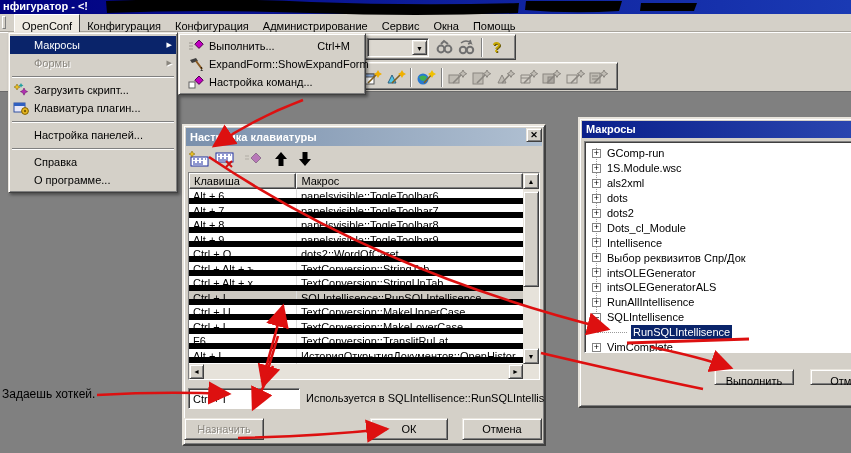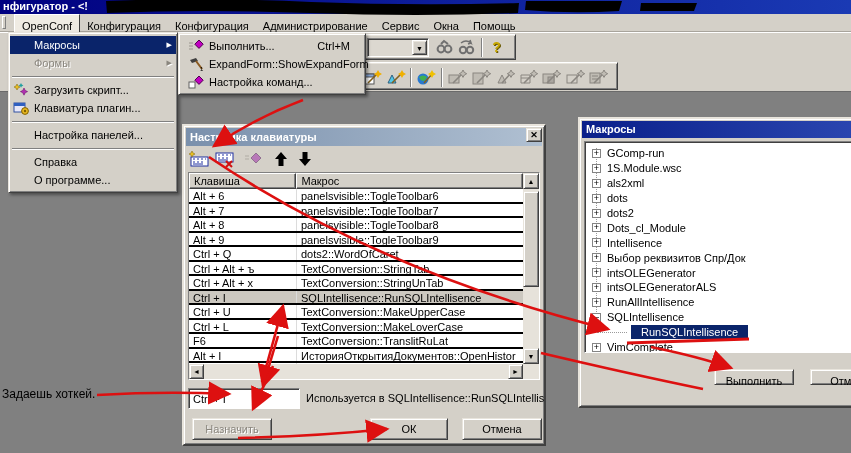--- a/index.html
+++ b/index.html
@@ -49,51 +49,51 @@
   .dlg-close { position:absolute; right:2px; top:2px; width:16px; height:14px; font-size:9px; font-weight:bold; line-height:13px; color:#000; }
   .dlg-tools { position:absolute; left:4px; top:24px; height:20px; }
   .dt-ico { position:absolute; top:0; width:22px; height:19px; }
 
   .ktable { position:absolute; left:4px; top:46px; width:352px; height:208px; background:#fff; border:1px solid; border-color:#808080 #fff #fff #808080; box-shadow:inset 1px 1px 0 #404040; display:flex; }
   .kleft { width:334px; display:flex; flex-direction:column; }
   .khead { display:flex; height:16px; flex:none; }
   .hcell { background:#d4d0c8; border:1px solid; border-color:#fff #404040 #404040 #fff; box-shadow:inset -1px -1px 0 #808080; line-height:14px; padding-left:4px; }
   .hc1 { width:108px; } .hc2 { width:228px; }
   .krows { flex:1; overflow:hidden; background:#fff; }
-  .trow { display:flex; height:14.5px; line-height:14px; border-bottom:2px solid #000000; }
+  .trow { display:flex; height:14.5px; line-height:14px; border-bottom:6px solid #000000; }
   .trow.sel { background:#ccc8c0; }
   .tkey { width:108px; padding-left:4px; border-right:1px solid #dcdcdc; white-space:nowrap; overflow:hidden; }
   .tmac { width:226px; padding-left:4px; white-space:nowrap; overflow:hidden; }
   .hscroll { flex:none; height:15px; background:#e6e2da; display:flex; }
   .sbtn { width:15px; height:15px; flex:none; font-size:7px; line-height:14px; text-align:center; color:#000; }
   .htrack { flex:1; }
   .kvscroll { width:16px; display:flex; flex-direction:column; background:#e6e2da; }
   .kvscroll .sbtn { width:16px; height:16px; line-height:15px; }
   .vtrack { flex:1; position:relative; }
   .vthumb { position:absolute; left:0; top:2px; width:16px; height:96px; }
 
   .hotkey-input { position:absolute; left:4px; top:262px; width:112px; height:21px; border:1px solid; border-color:#808080 #fff #fff #808080; box-shadow:inset 1px 1px 0 #404040; background:#fff; font-family:"Liberation Sans",sans-serif; font-size:11px; padding:2px 4px; }
   .usage { position:absolute; left:122px; top:266px; width:250px; white-space:nowrap; overflow:hidden; }
   .dbtn { position:absolute; top:292px; height:22px; line-height:20px; font-size:11px; }
-  .btn-assign { left:8px; width:80px; color:#8a867e; text-shadow:1px 1px 0 #fff; }
+  .btn-assign { left:0; width:80px; color:#8a867e; text-shadow:1px 1px 0 #fff; }
   .btn-ok { left:186px; width:78px; }
   .btn-cancel { left:278px; width:80px; }
 
   
   .mpanel { position:absolute; left:578px; top:117px; width:277px; height:291px; background:#d4d0c8; border:2px solid; border-color:#e8e4dc #404040 #404040 #e8e4dc; box-shadow:inset 1px 1px 0 #fff, inset -1px -1px 0 #808080; z-index:9; overflow:hidden; }
   .mp-title { position:absolute; left:2px; top:2px; right:-2px; height:17px; background:linear-gradient(90deg,#0a1f8a,#2a46b0); color:#fff; font-weight:bold; line-height:17px; padding-left:4px; }
   .treebox { position:absolute; left:4px; top:22px; width:290px; height:212px; background:#fff; border:1px solid; border-color:#808080 #fff #fff #808080; box-shadow:inset 1px 1px 0 #404040; overflow:hidden; padding-top:4px; }
   .treebox:before { content:""; position:absolute; left:11px; top:6px; bottom:40px; border-left:1px dotted #9a9a9a; }
   .titem { position:relative; height:14.9px; line-height:14px; display:flex; align-items:center; padding-left:22px; }
   .titem .tbox { position:absolute; left:7px; top:3px; width:9px; height:9px; background:#fff; border:1px solid #848484; font-size:9px; line-height:7px; text-align:center; color:#000; }
   .titem.plus .tbox:before { content:"+"; }
   .titem.minus .tbox:before { content:"–"; }
   .titem.child { padding-left:46px; }
   .titem.child:before { content:""; position:absolute; left:12px; top:7px; width:30px; border-top:1px dotted #9a9a9a; }
-  .titem.sel .tlabel { background:#0a246a; color:#fff; padding:0 10px; }
+  .titem.sel .tlabel { background:#0a246a; color:#fff; padding:0 2px; }
   .pbtn { position:absolute; top:250px; height:16px; line-height:22px; }
   .btn-run { left:134px; width:80px; }
   .btn-pcancel { left:230px; width:80px; }
 
   .hotkey-note { position:absolute; left:2px; top:387px; font-size:12px; color:#000; z-index:6; }
 
   .overlay { position:absolute; left:0; top:0; z-index:50; pointer-events:none; }
 
   
   svg { display:block; }

